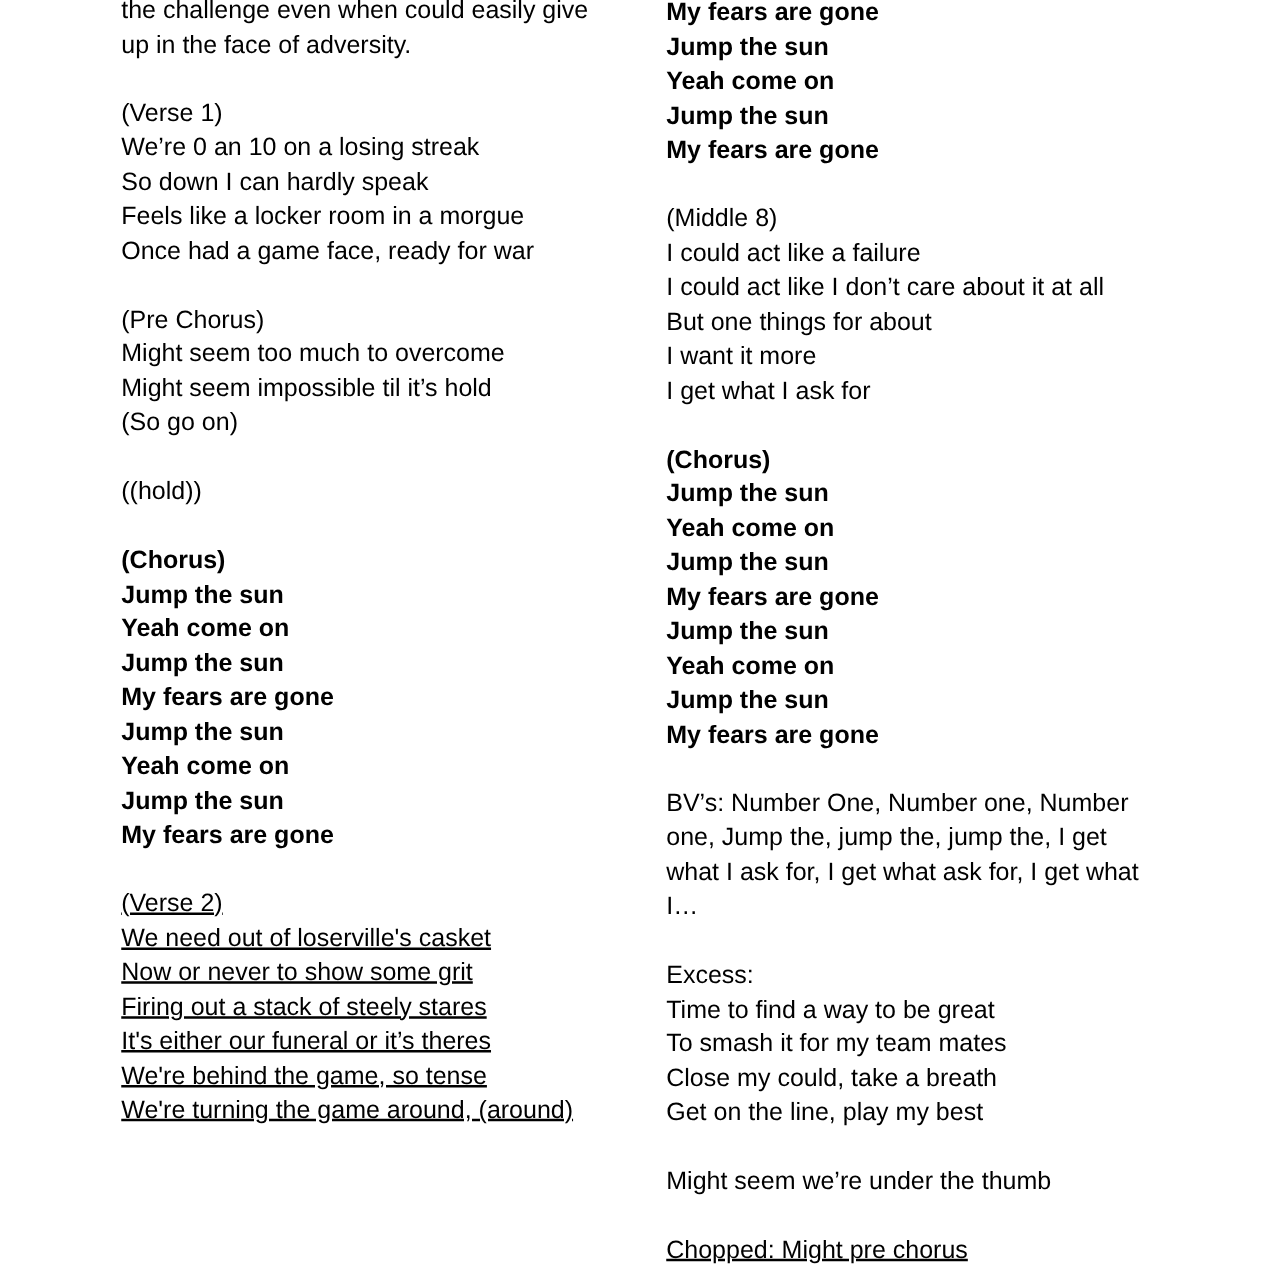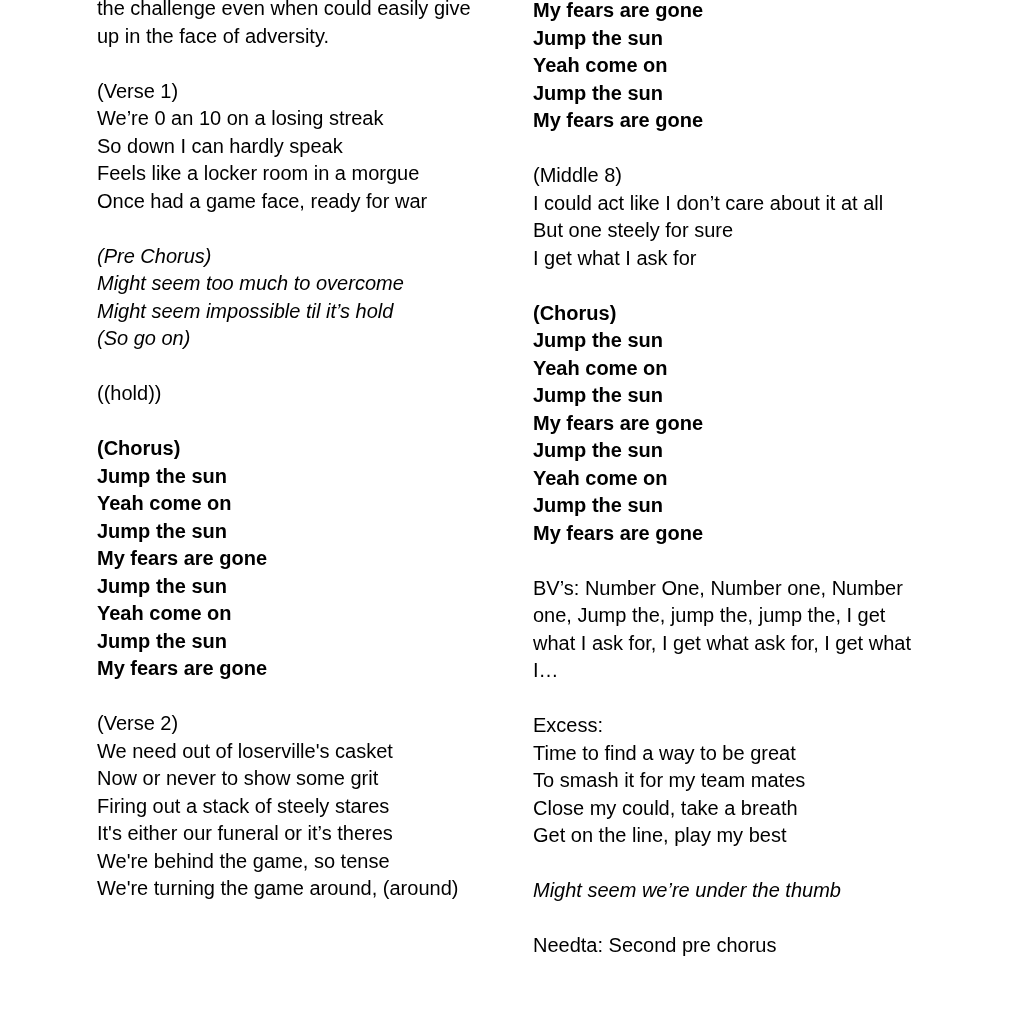--- a/index.html
+++ b/index.html
@@ -23,26 +23,26 @@
     position: absolute;
     width: 420px;
     font-size: 20px;
     line-height: 27.5px;
   }
   .column-left  { left: 97px;  top: -5px; }
   .column-right { left: 533px; top: -3px; }
   .section {
     margin: 0 0 27.5px 0;
   }
-  .section:last-child { margin-bottom: 0; }
+  .section:last-child { margin-bottom: 0; text-decoration: underline; }
   .line {
     white-space: nowrap; 
   }
   .style-bold .line   { font-weight: bold; }
-  .style-italic .line { font-style: italic; }
+  .style-italic .line { }
 </style>
 </head>
 <body style="background: rgb(255, 255, 255); color: rgb(0, 0, 0);">
 
 <div class="page">
   <div class="column column-left">
       <div class="section style-normal">
         <div class="line">the challenge even when could easily give</div>
         <div class="line">up in the face of adversity.</div>
       </div>
@@ -86,22 +86,24 @@
   <div class="column column-right">
       <div class="section style-bold">
         <div class="line">My fears are gone</div>
         <div class="line">Jump the sun</div>
         <div class="line">Yeah come on</div>
         <div class="line">Jump the sun</div>
         <div class="line">My fears are gone</div>
       </div>
       <div class="section style-normal">
         <div class="line">(Middle 8)</div>
+        <div class="line">I could act like a failure</div>
         <div class="line">I could act like I don’t care about it at all</div>
-        <div class="line">But one steely for sure</div>
+        <div class="line">But one things for about</div>
+        <div class="line">I want it more</div>
         <div class="line">I get what I ask for</div>
       </div>
       <div class="section style-bold">
         <div class="line">(Chorus)</div>
         <div class="line">Jump the sun</div>
         <div class="line">Yeah come on</div>
         <div class="line">Jump the sun</div>
         <div class="line">My fears are gone</div>
         <div class="line">Jump the sun</div>
         <div class="line">Yeah come on</div>
@@ -118,16 +120,16 @@
         <div class="line">Excess:</div>
         <div class="line">Time to find a way to be great</div>
         <div class="line">To smash it for my team mates</div>
         <div class="line">Close my could, take a breath</div>
         <div class="line">Get on the line, play my best</div>
       </div>
       <div class="section style-italic">
         <div class="line">Might seem we’re under the thumb</div>
       </div>
       <div class="section style-normal">
-        <div class="line">Needta: Second pre chorus</div>
+        <div class="line">Chopped: Might pre chorus</div>
       </div>
     </div>
 </div>
 
 </body></html>

